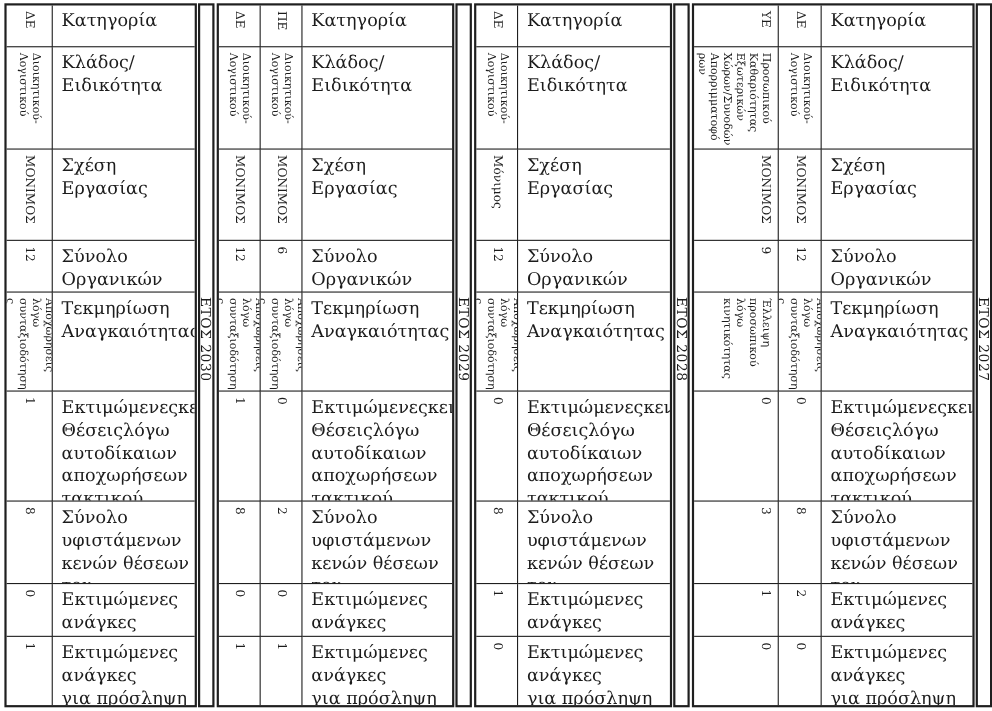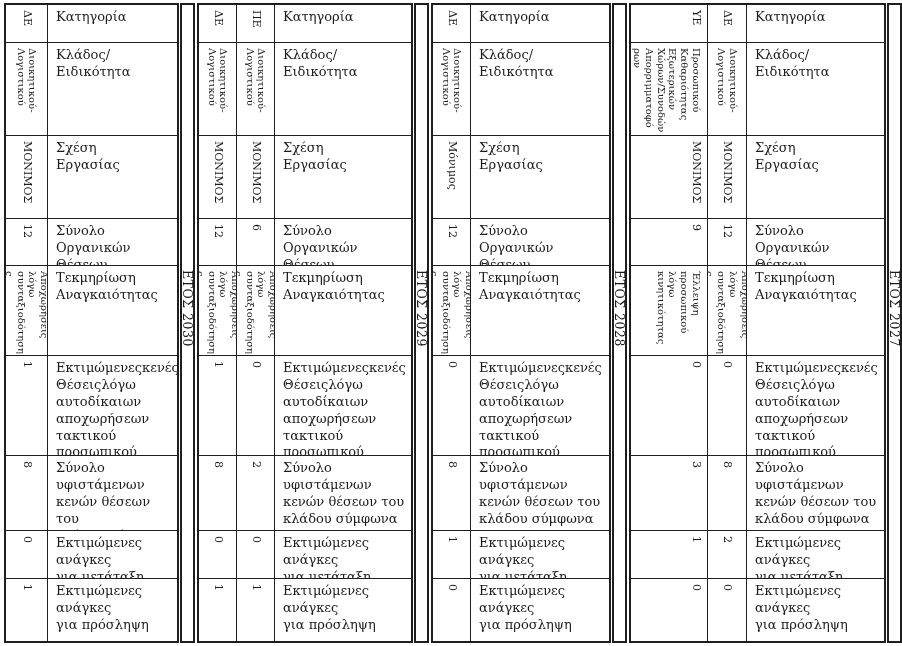--- a/index.html
+++ b/index.html
@@ -22,21 +22,21 @@
   .row:last-child .cell{border-bottom:none;}
   
   .r1{height:38px}.r2{height:93px}.r3{height:83px}.r4{height:47px}.r5{height:90px}
   .r6{height:100px}.r7{height:75px}.r8{height:48px}.r9{height:62px}
   
   .b1{width:175px}.b1 .vc{width:42px}
   .b2{width:216px}.b2 .vc{width:38px}
   .b3{width:180px}.b3 .vc{width:38px}
   .b4{width:257px}.b4 .vc{width:39px}.b4 .vc.wide{width:77px}
   .lc{
-    flex:1 1 auto;padding:4px 4px 4px 8px;font-size:13px;line-height:1.3;
+    flex:1 1 auto;padding:4px 4px 4px 8px;font-size:16px;line-height:1.3;
     white-space:pre-line;color:#1c1c1c;
   }
   
   .vc{display:flex;justify-content:center;}
   .vc.wide{justify-content:flex-end;padding-right:5px;}
   .vtext{
     writing-mode:vertical-rl;white-space:pre-line;padding-top:5px;
     font-size:11px;line-height:1.15;overflow-wrap:break-word;color:#1c1c1c;
   }
   .vt-sm{font-size:10px;line-height:1.18;}

